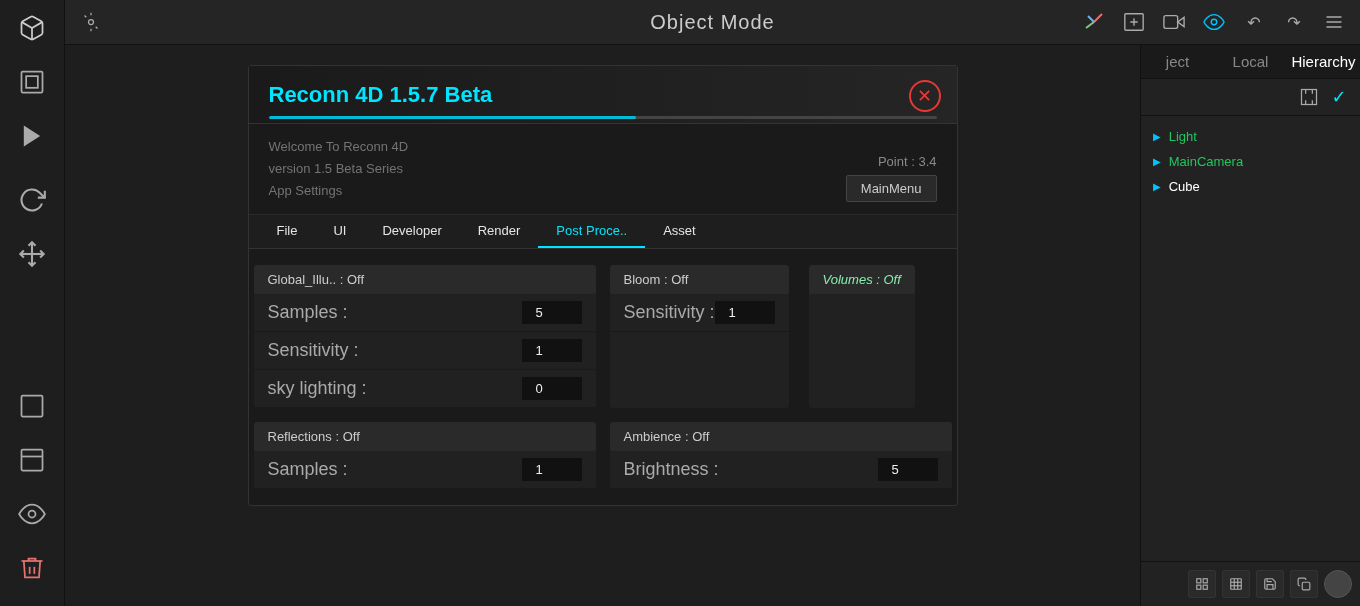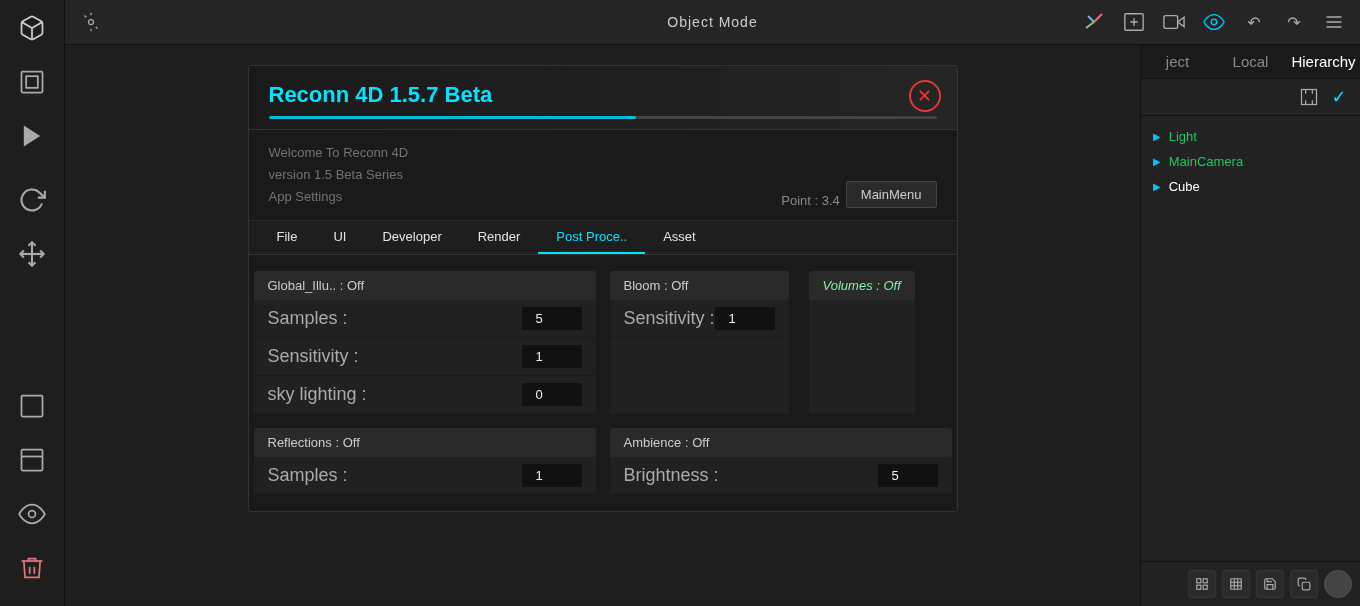--- a/index.html
+++ b/index.html
@@ -50,21 +50,21 @@
       height: 45px;
       background: #252525;
       display: flex;
       align-items: center;
       justify-content: center;
       border-bottom: 1px solid #111;
       position: relative;
     }
     .top-bar-title {
       color: #ccc;
-      font-size: 14px;
+      font-size: 20px;
       letter-spacing: 1px;
     }
     .top-bar-icons {
       position: absolute;
       right: 10px;
       display: flex;
       gap: 8px;
       align-items: center;
     }
     .top-bar-left-icons {
@@ -94,21 +94,21 @@
 
     .dialog {
       width: 710px;
       background: #1a1a1a;
       border: 1px solid #333;
       border-radius: 3px;
     }
 
     .dialog-header {
       background: linear-gradient(to right, #1a1a1a, #252525);
-      padding: 16px 20px 10px 20px;
+      padding: 16px 20px 4px 20px;
       border-bottom: 1px solid #333;
       position: relative;
     }
 
     .dialog-title {
       color: #00e5ff;
       font-size: 22px;
       font-weight: bold;
     }
 
@@ -152,21 +152,21 @@
     }
 
     .dialog-info-text {
       color: #737373;
       font-size: 13px;
       line-height: 1.7;
     }
 
     .dialog-info-right {
       display: flex;
-      flex-direction: row;
+      flex-direction: column;
       align-items: flex-end;
       gap: 6px;
     }
 
     .point-label {
       color: #888;
       font-size: 13px;
     }
 
     .main-menu-btn {

